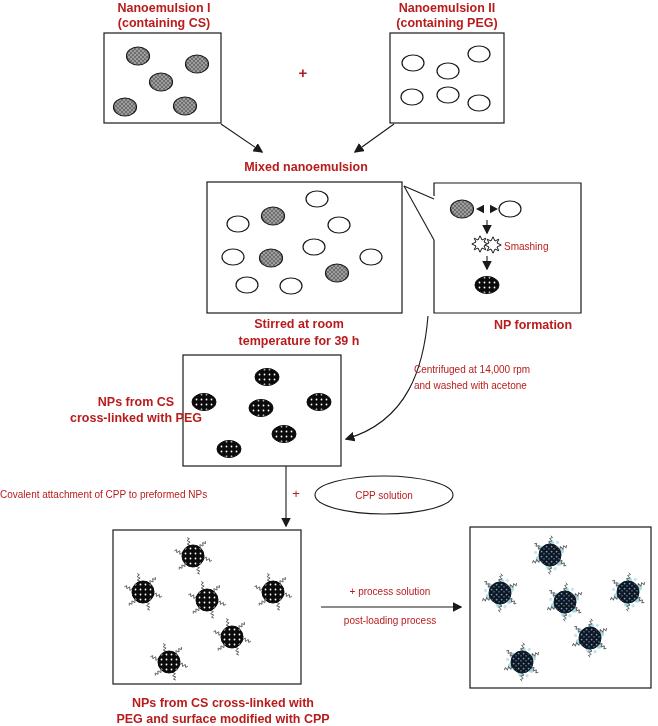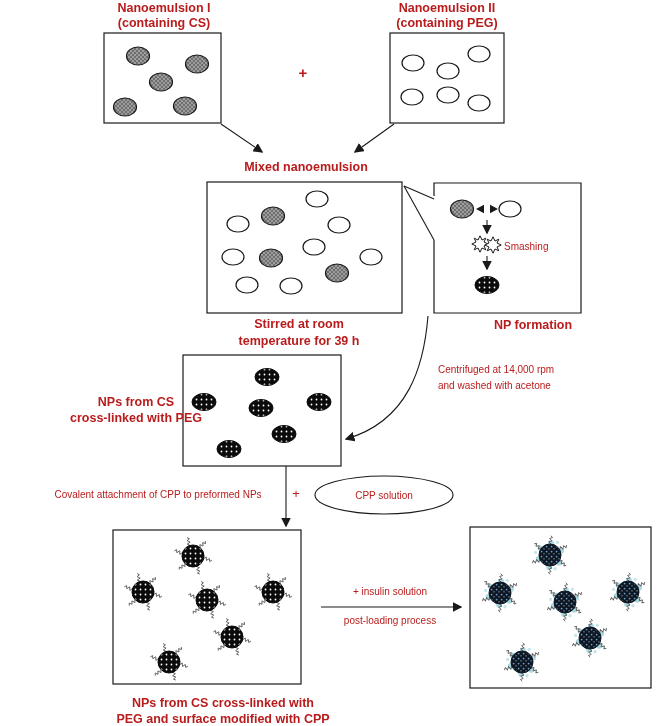--- a/index.html
+++ b/index.html
@@ -5,21 +5,21 @@
   html,body{margin:0;padding:0;background:#fff;}
   .stage{position:relative;width:658px;height:726px;background:#fff;overflow:hidden;
          font-family:"Liberation Sans",sans-serif;}
   .stage svg{position:absolute;left:0;top:0;}
   .lbl{position:absolute;color:#b91c1c;white-space:pre-line;}
   .b{font-weight:bold;font-size:12.5px;line-height:14.5px;text-align:center;}
   .r{font-weight:400;font-size:10px;line-height:16px;text-align:center;}
   .lh16{line-height:16.5px;}
   .lh15{line-height:15.5px;}
   .tl{text-align:left;}
-  .tr{text-align:center;margin-left:16px;}
+  .tr{text-align:left;}
   .plus{font-weight:bold;font-size:15px;text-align:center;}
   .plusmid{font-weight:400;font-size:13px;text-align:center;}
 </style>
 </head>
 <body>
 
 <div class="stage">
 
 <svg width="658" height="726" viewBox="0 0 658 726">
   <defs>
@@ -165,25 +165,25 @@
 <div class="lbl b" style="left:84px;  top:1px;   width:160px;">Nanoemulsion I
 (containing CS)</div>
 <div class="lbl b" style="left:367px; top:1px;   width:160px;">Nanoemulsion II
 (containing PEG)</div>
 <div class="lbl plus" style="left:293px; top:64px; width:20px;">+</div>
 <div class="lbl b" style="left:206px; top:160px; width:200px;">Mixed nanoemulsion</div>
 <div class="lbl b lh16" style="left:219px; top:316px; width:160px;">Stirred at room
 temperature for 39 h</div>
 <div class="lbl b" style="left:429px; top:318px; width:160px;margin-left:24px;">NP formation</div>
 <div class="lbl r tl" style="left:504px; top:239px;">Smashing</div>
-<div class="lbl r tl" style="left:438px; top:362px;">Centrifuged at 14,000 rpm
+<div class="lbl r tl" style="left:414px; top:362px;">Centrifuged at 14,000 rpm
 and washed with acetone</div>
 <div class="lbl b lh15" style="left:56px; top:395px; width:160px;">NPs from CS
 cross-linked with PEG</div>
 <div class="lbl r tr" style="left:0px; top:487px; width:284px;">Covalent attachment of CPP to preformed NPs</div>
 <div class="lbl plusmid" style="left:288px; top:486px; width:16px;">+</div>
 <div class="lbl r" style="left:314px; top:488px; width:140px;">CPP solution</div>
-<div class="lbl r" style="left:310px; top:584px; width:160px;">+ insulin solution</div>
+<div class="lbl r" style="left:310px; top:584px; width:160px;">+ process solution</div>
 <div class="lbl r" style="left:310px; top:613px; width:160px;text-align:center;">post-loading process</div>
 <div class="lbl b lh15" style="left:93px; top:696px; width:260px;">NPs from CS cross-linked with
 PEG and surface modified with CPP</div>
 
 </div>
 
 </body></html>

